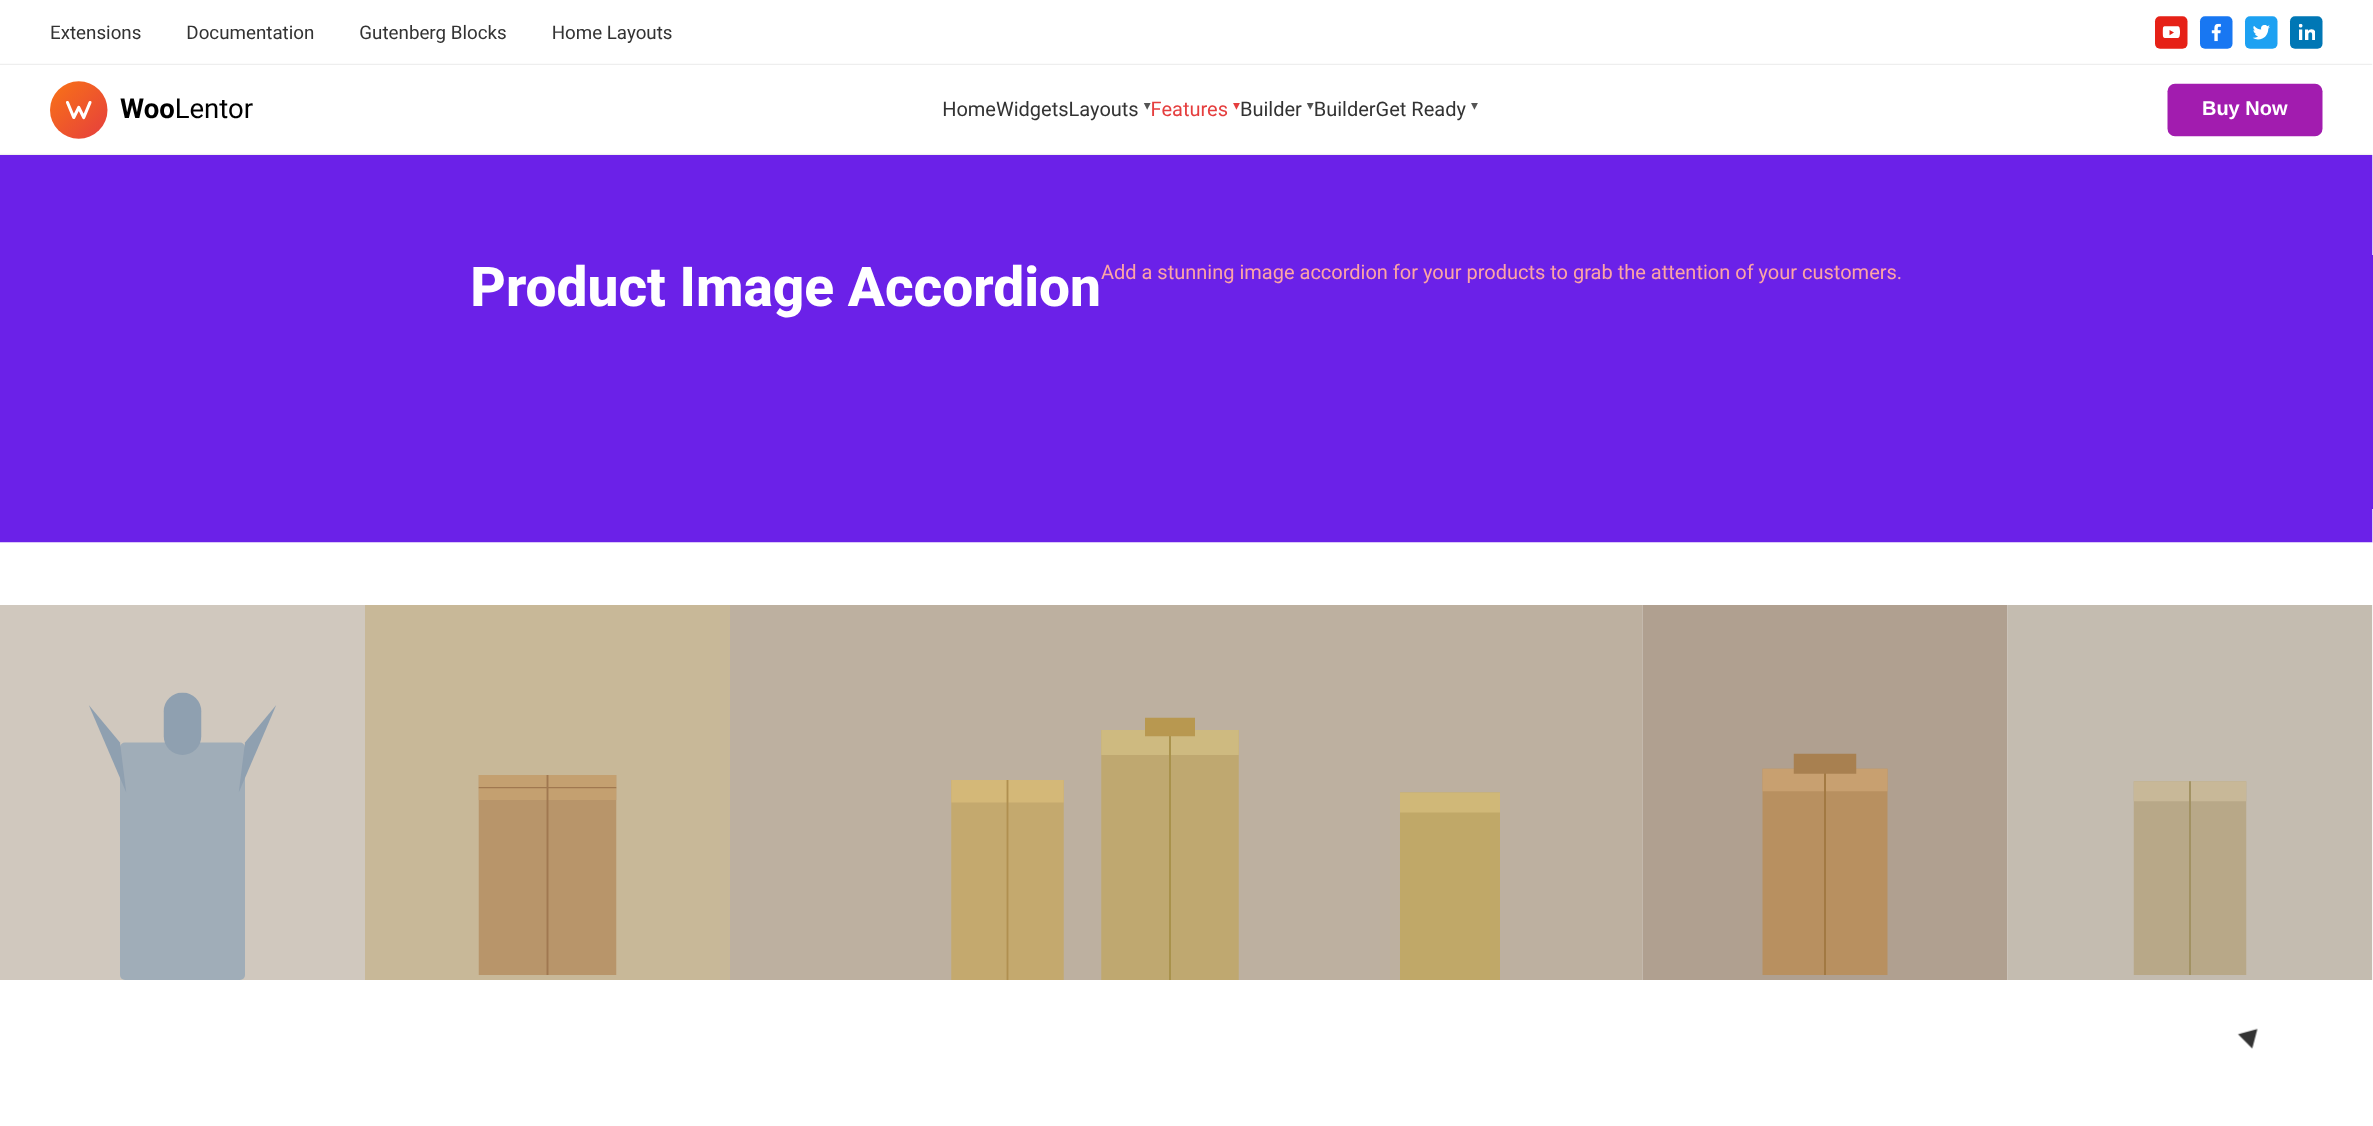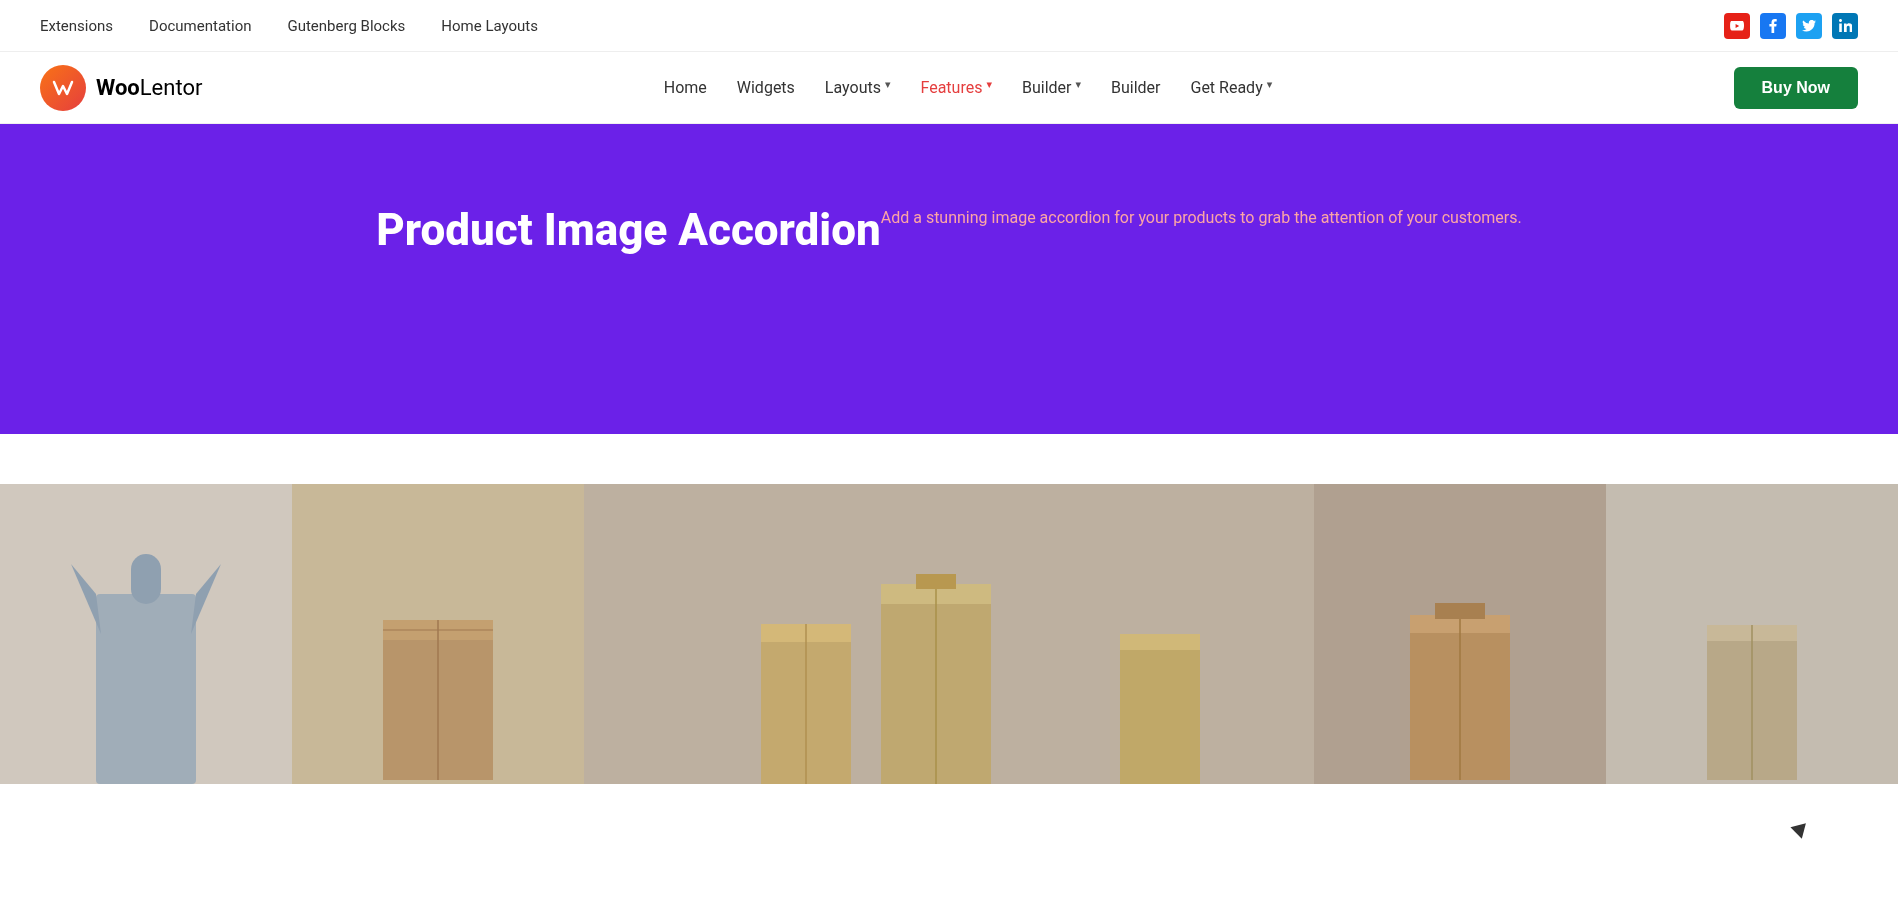--- a/index.html
+++ b/index.html
@@ -78,39 +78,38 @@
       font-size: 22px;
       color: #000000;
       font-weight: 400;
     }
     .logo-text strong {
       font-weight: 700;
     }
     .main-menu {
       display: flex;
       align-items: center;
-      gap: 30px;
     }
     .main-menu a {
       text-decoration: none;
       color: #333;
       font-size: 16px;
     }
     .main-menu .has-dropdown {
       display: flex;
       align-items: flex-start;
       gap: 4px;
       cursor: pointer;
     }
     .main-menu .has-dropdown .chevron {
       font-size: 11px;
       color: #555;
     }
     .buy-now-btn {
-      background: #15803d;
+      background: #a21caf;
       color: #fff;
       border: none;
       border-radius: 6px;
       padding: 12px 28px;
       font-size: 16px;
       font-weight: 600;
       cursor: pointer;
     }
 
     

